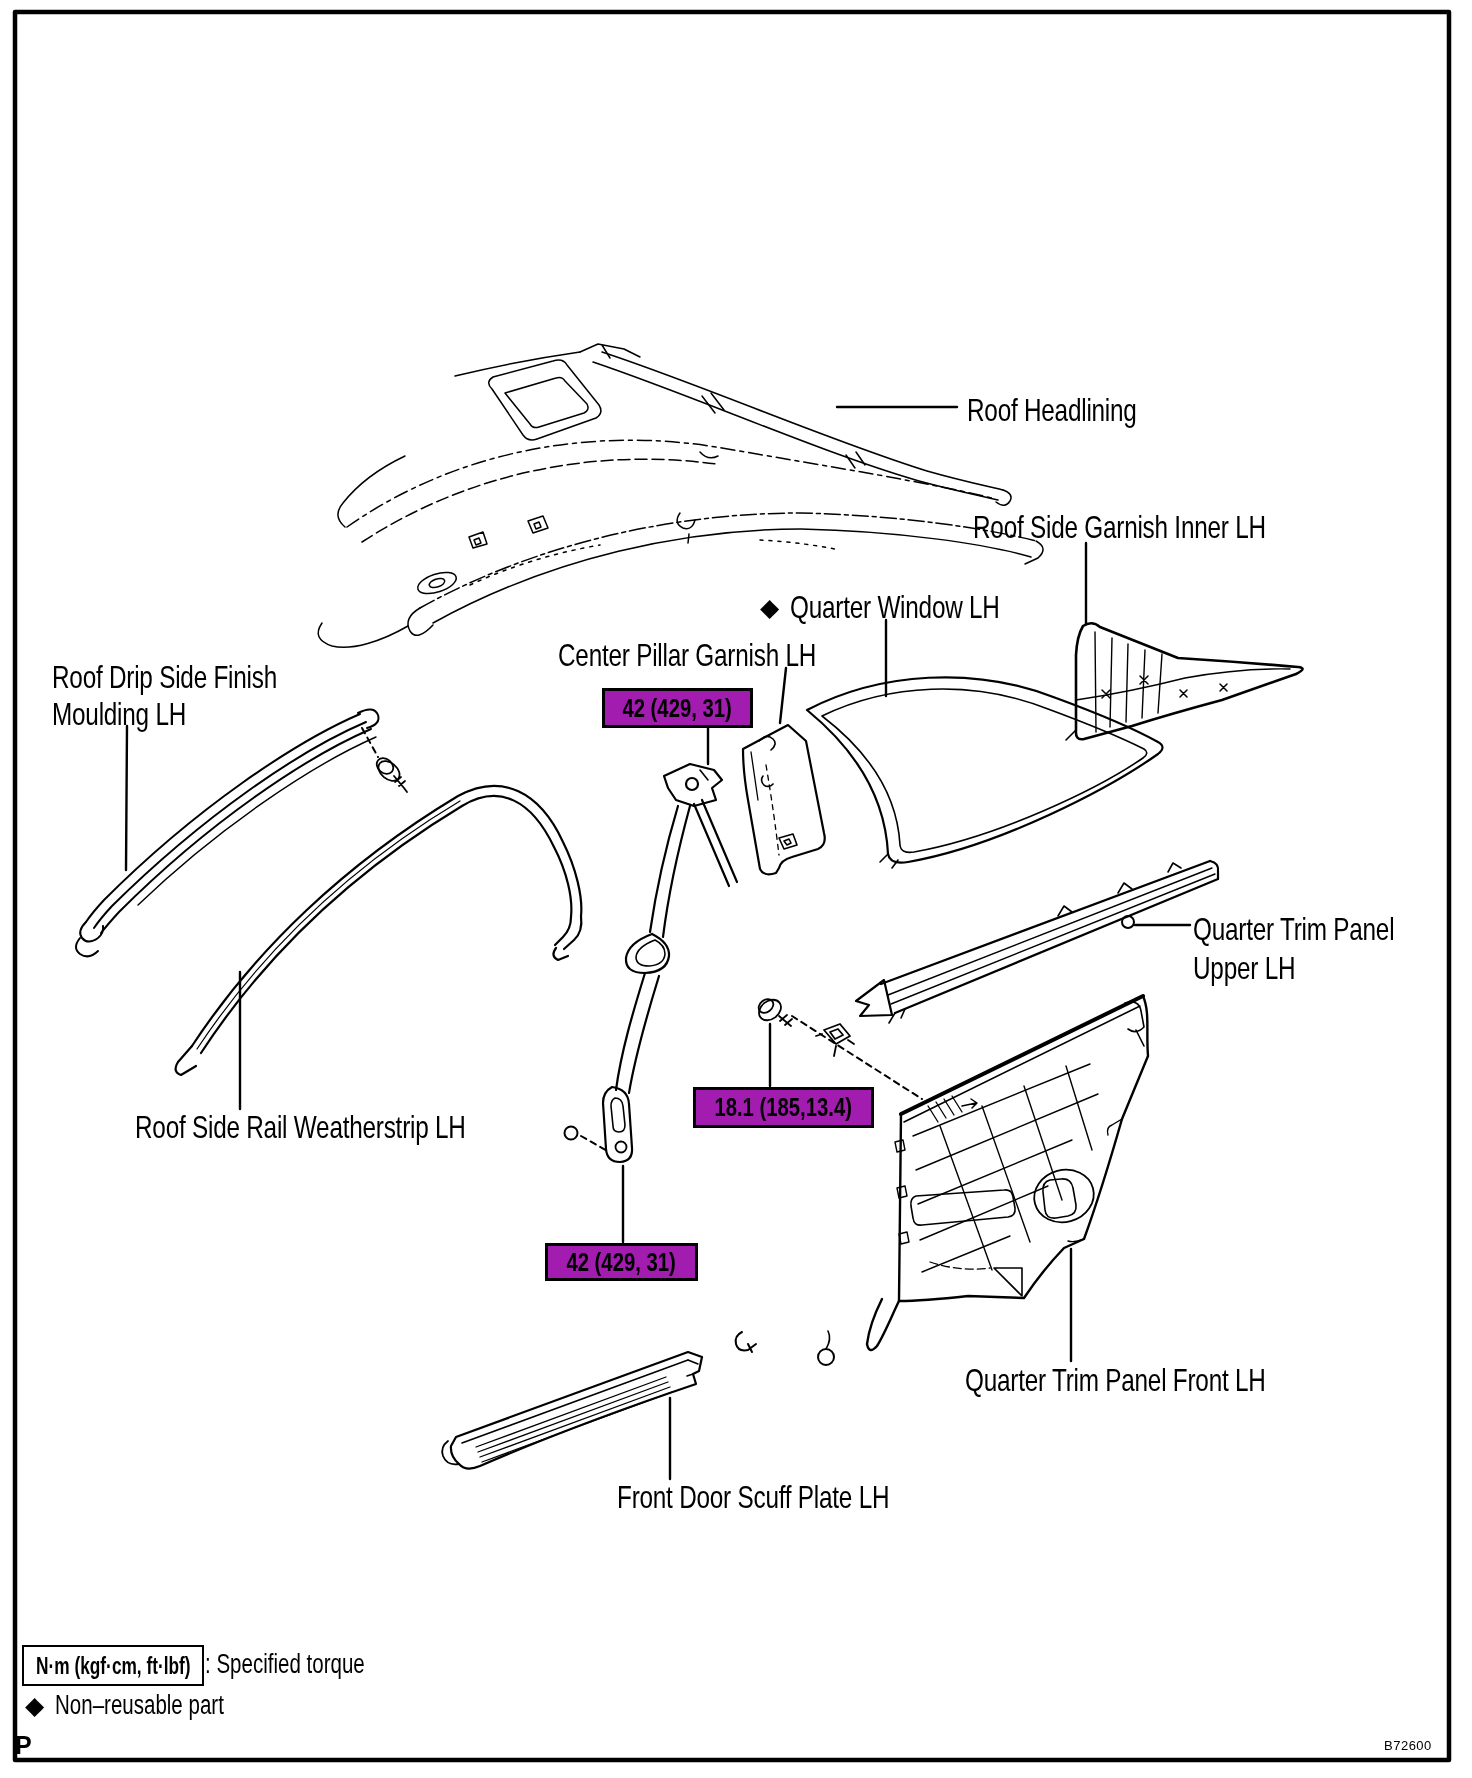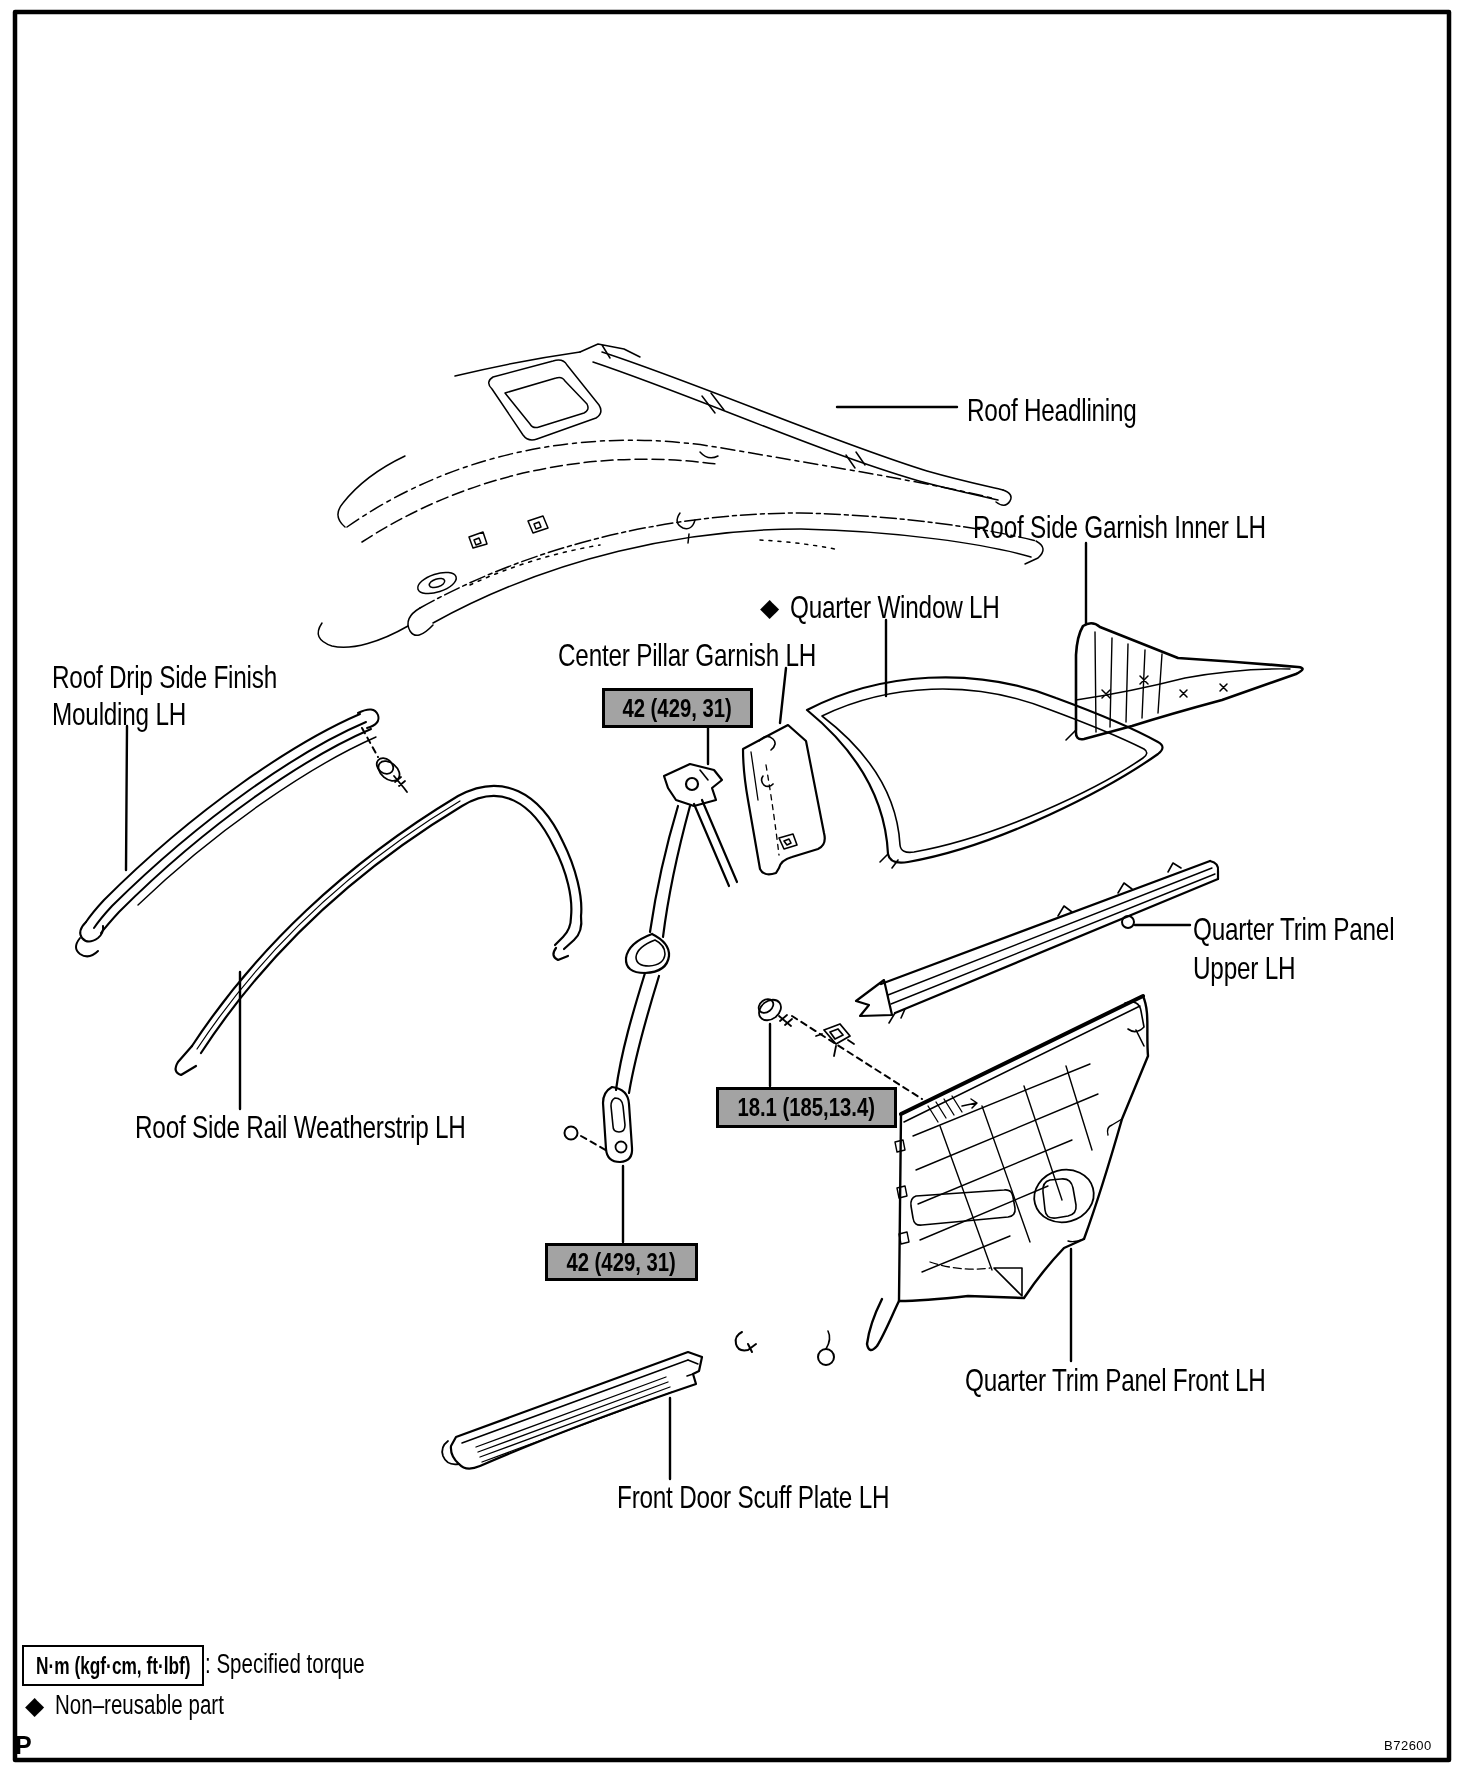--- a/index.html
+++ b/index.html
@@ -4,21 +4,21 @@
 <style>
   html,body{margin:0;padding:0;background:#fff;}
   #canvas{position:relative;width:1472px;height:1778px;background:#ffffff;
           font-family:"Liberation Sans",sans-serif;color:#000;overflow:hidden;}
   #art{position:absolute;left:0;top:0;}
   .lbl{position:absolute;font-size:32px;letter-spacing:-0.3px;white-space:nowrap;
        transform:scaleX(0.76);transform-origin:0 0;line-height:37px;}
   .lbl2{line-height:39px;}
   .dia-row{position:absolute;display:flex;align-items:center;gap:11px;}
   .dia{font-size:25px;line-height:25px;}
-  .tqbox{position:absolute;border:3px solid #000;background:#a3a3a3;display:flex;
+  .tqbox{position:absolute;border:3px solid #000;background:#a21caf;display:flex;
          align-items:center;justify-content:center;}
   .tqt{font-size:26px;font-weight:bold;white-space:nowrap;transform:scaleX(0.78);}
   .legendbox{position:absolute;border:2.5px solid #000;display:flex;align-items:center;justify-content:center;font-weight:bold;}
   .legendtxt{font-size:24px;white-space:nowrap;transform:scaleX(0.72);}
   .plain{position:absolute;font-size:27px;white-space:nowrap;transform:scaleX(0.76);transform-origin:0 0;}
   .pmark{position:absolute;font-size:25px;font-weight:bold;}
   .figcode{position:absolute;font-size:13px;letter-spacing:0.5px;}
 </style>
 </head>
 <body>
@@ -221,21 +221,21 @@
 <div class="lbl" style="left:135px;top:1109px">Roof Side Rail Weatherstrip LH</div>
 
 <div class="lbl" style="left:965px;top:1362px">Quarter Trim Panel Front LH</div>
 
 <div class="lbl" style="left:617px;top:1479px">Front Door Scuff Plate LH</div>
 
 <div class="tqbox" style="left:602px;top:688px;width:145px;height:34px">
   <span class="tqt">42 (429, 31)</span>
 </div>
 
-<div class="tqbox" style="left:716px;top:1087px;width:175px;height:35px">
+<div class="tqbox" style="left:693px;top:1087px;width:175px;height:35px">
   <span class="tqt">18.1 (185,13.4)</span>
 </div>
 
 <div class="tqbox" style="left:545px;top:1243px;width:147px;height:32px">
   <span class="tqt">42 (429, 31)</span>
 </div>
 
 <div class="legendbox" style="left:22px;top:1645px;width:178px;height:37px">
   <span class="legendtxt">N·m (kgf·cm, ft·lbf)</span>
 </div>

